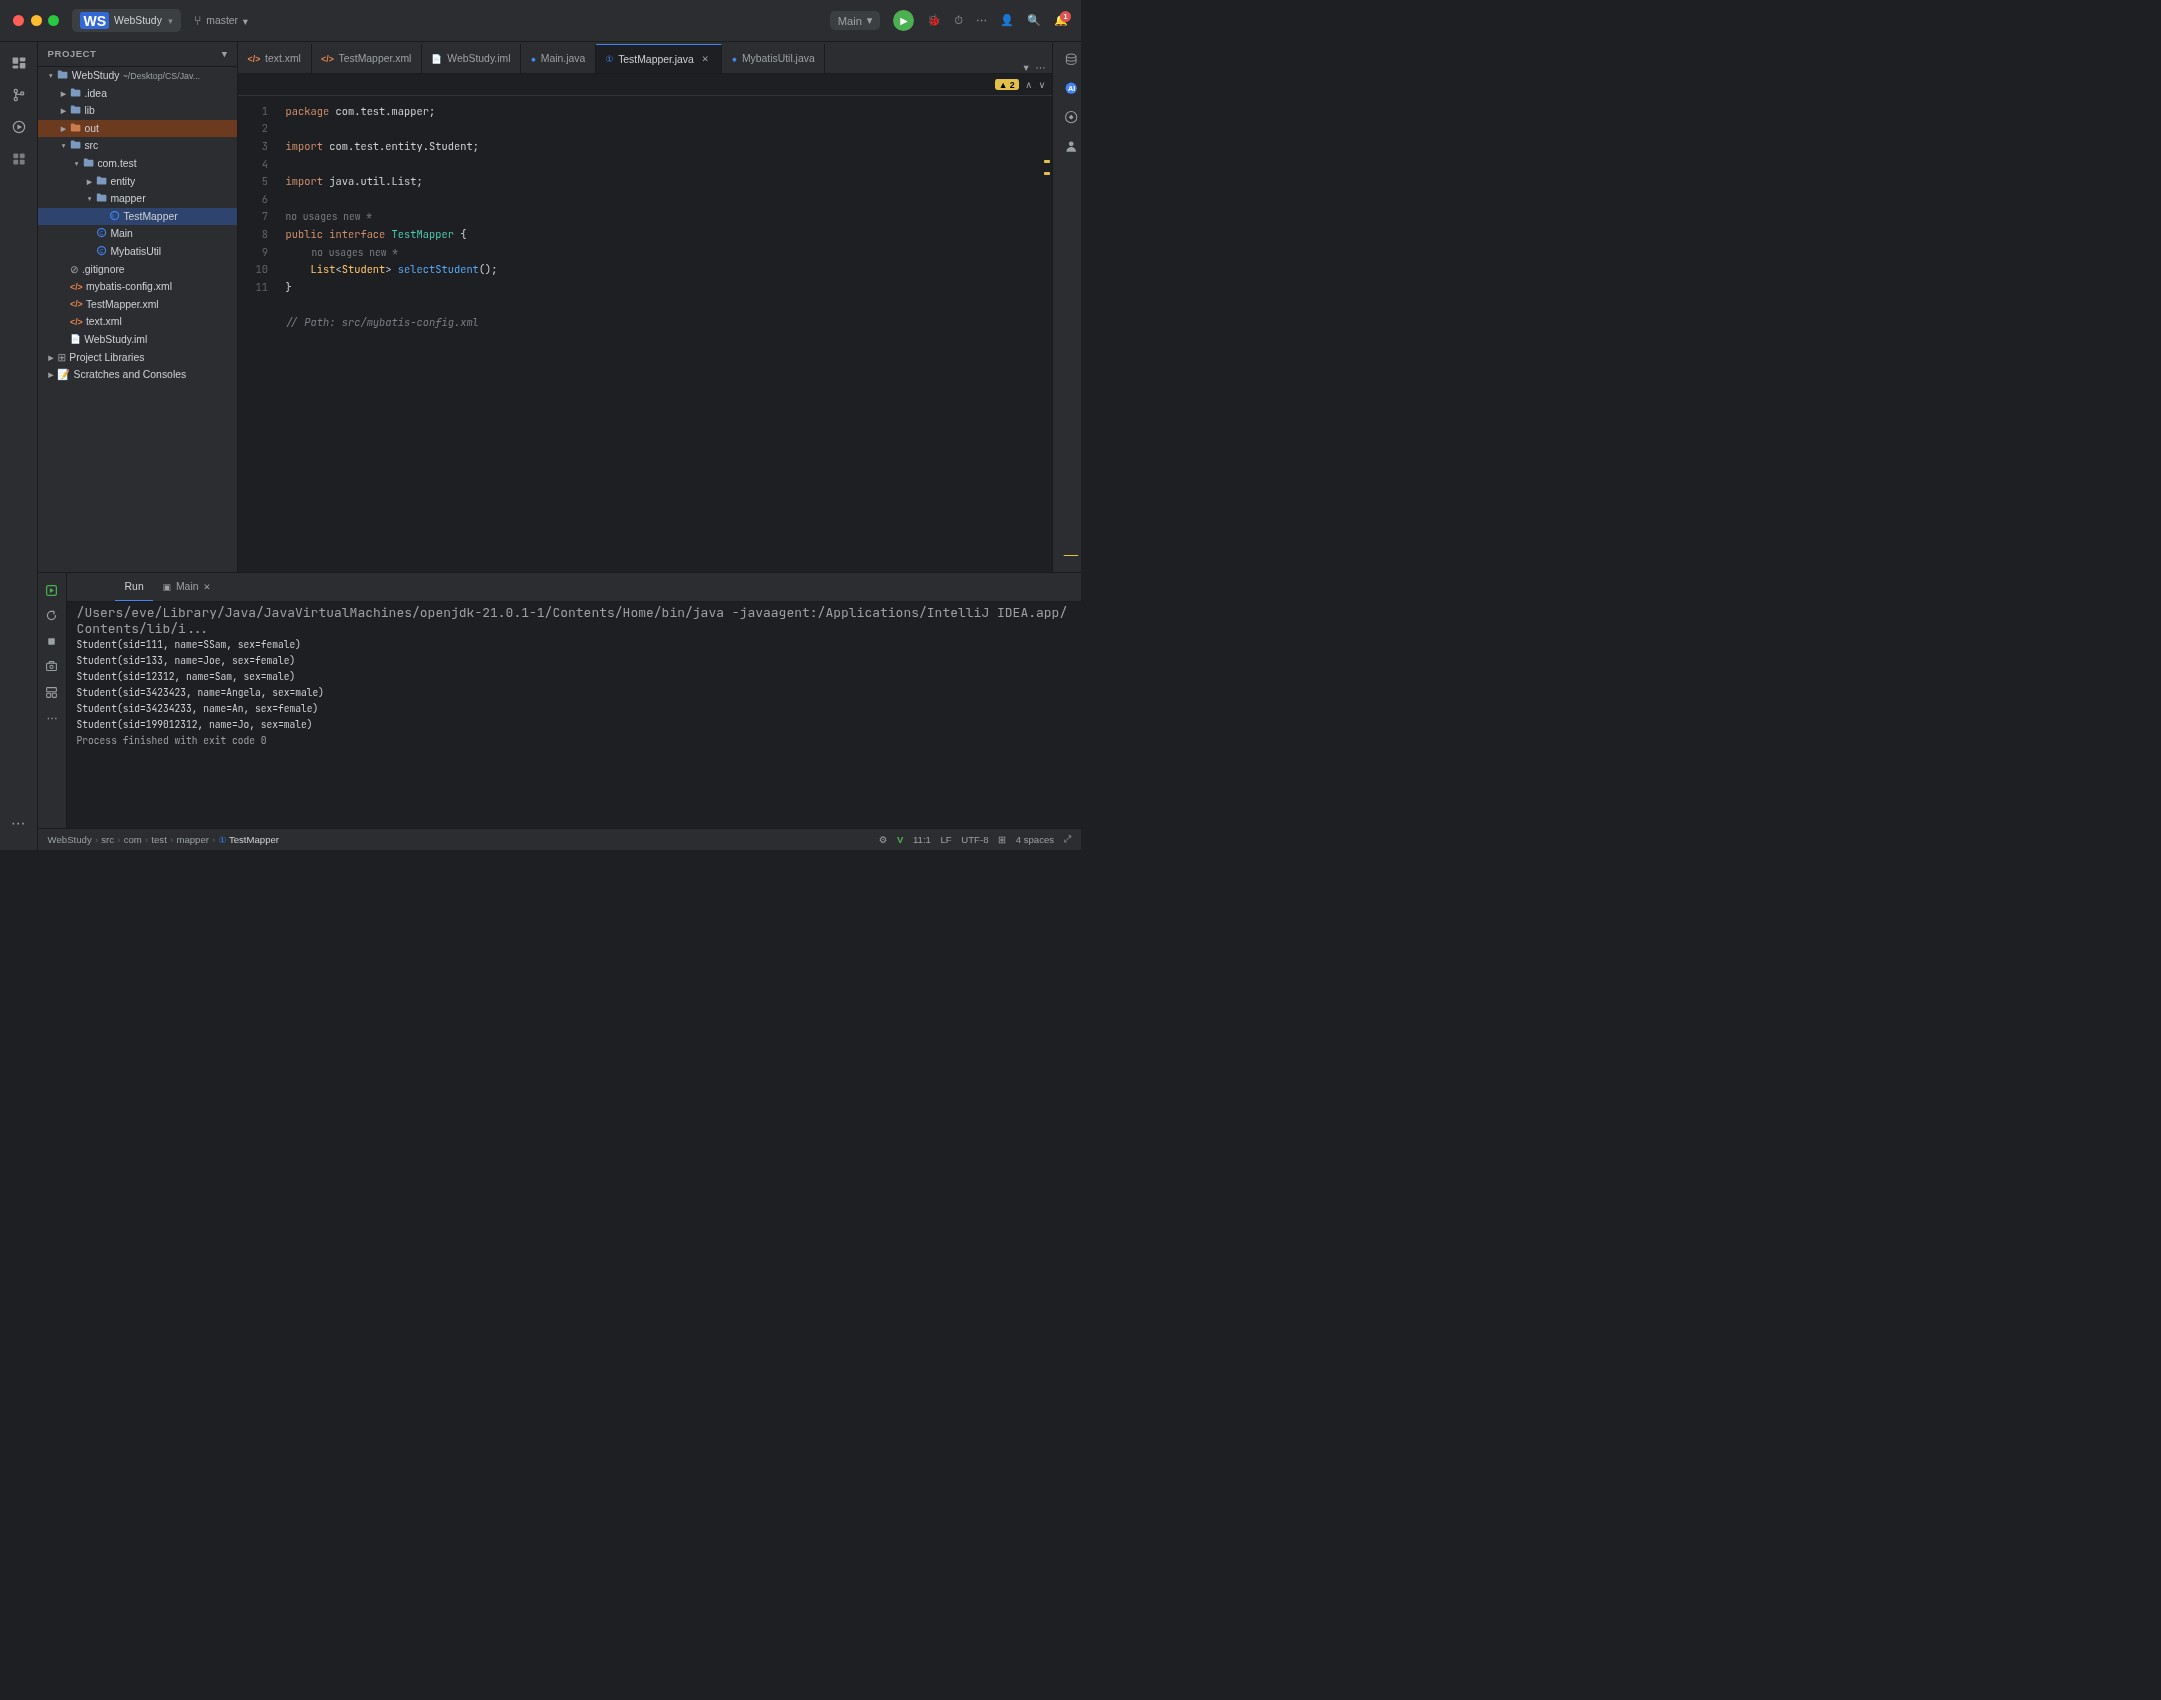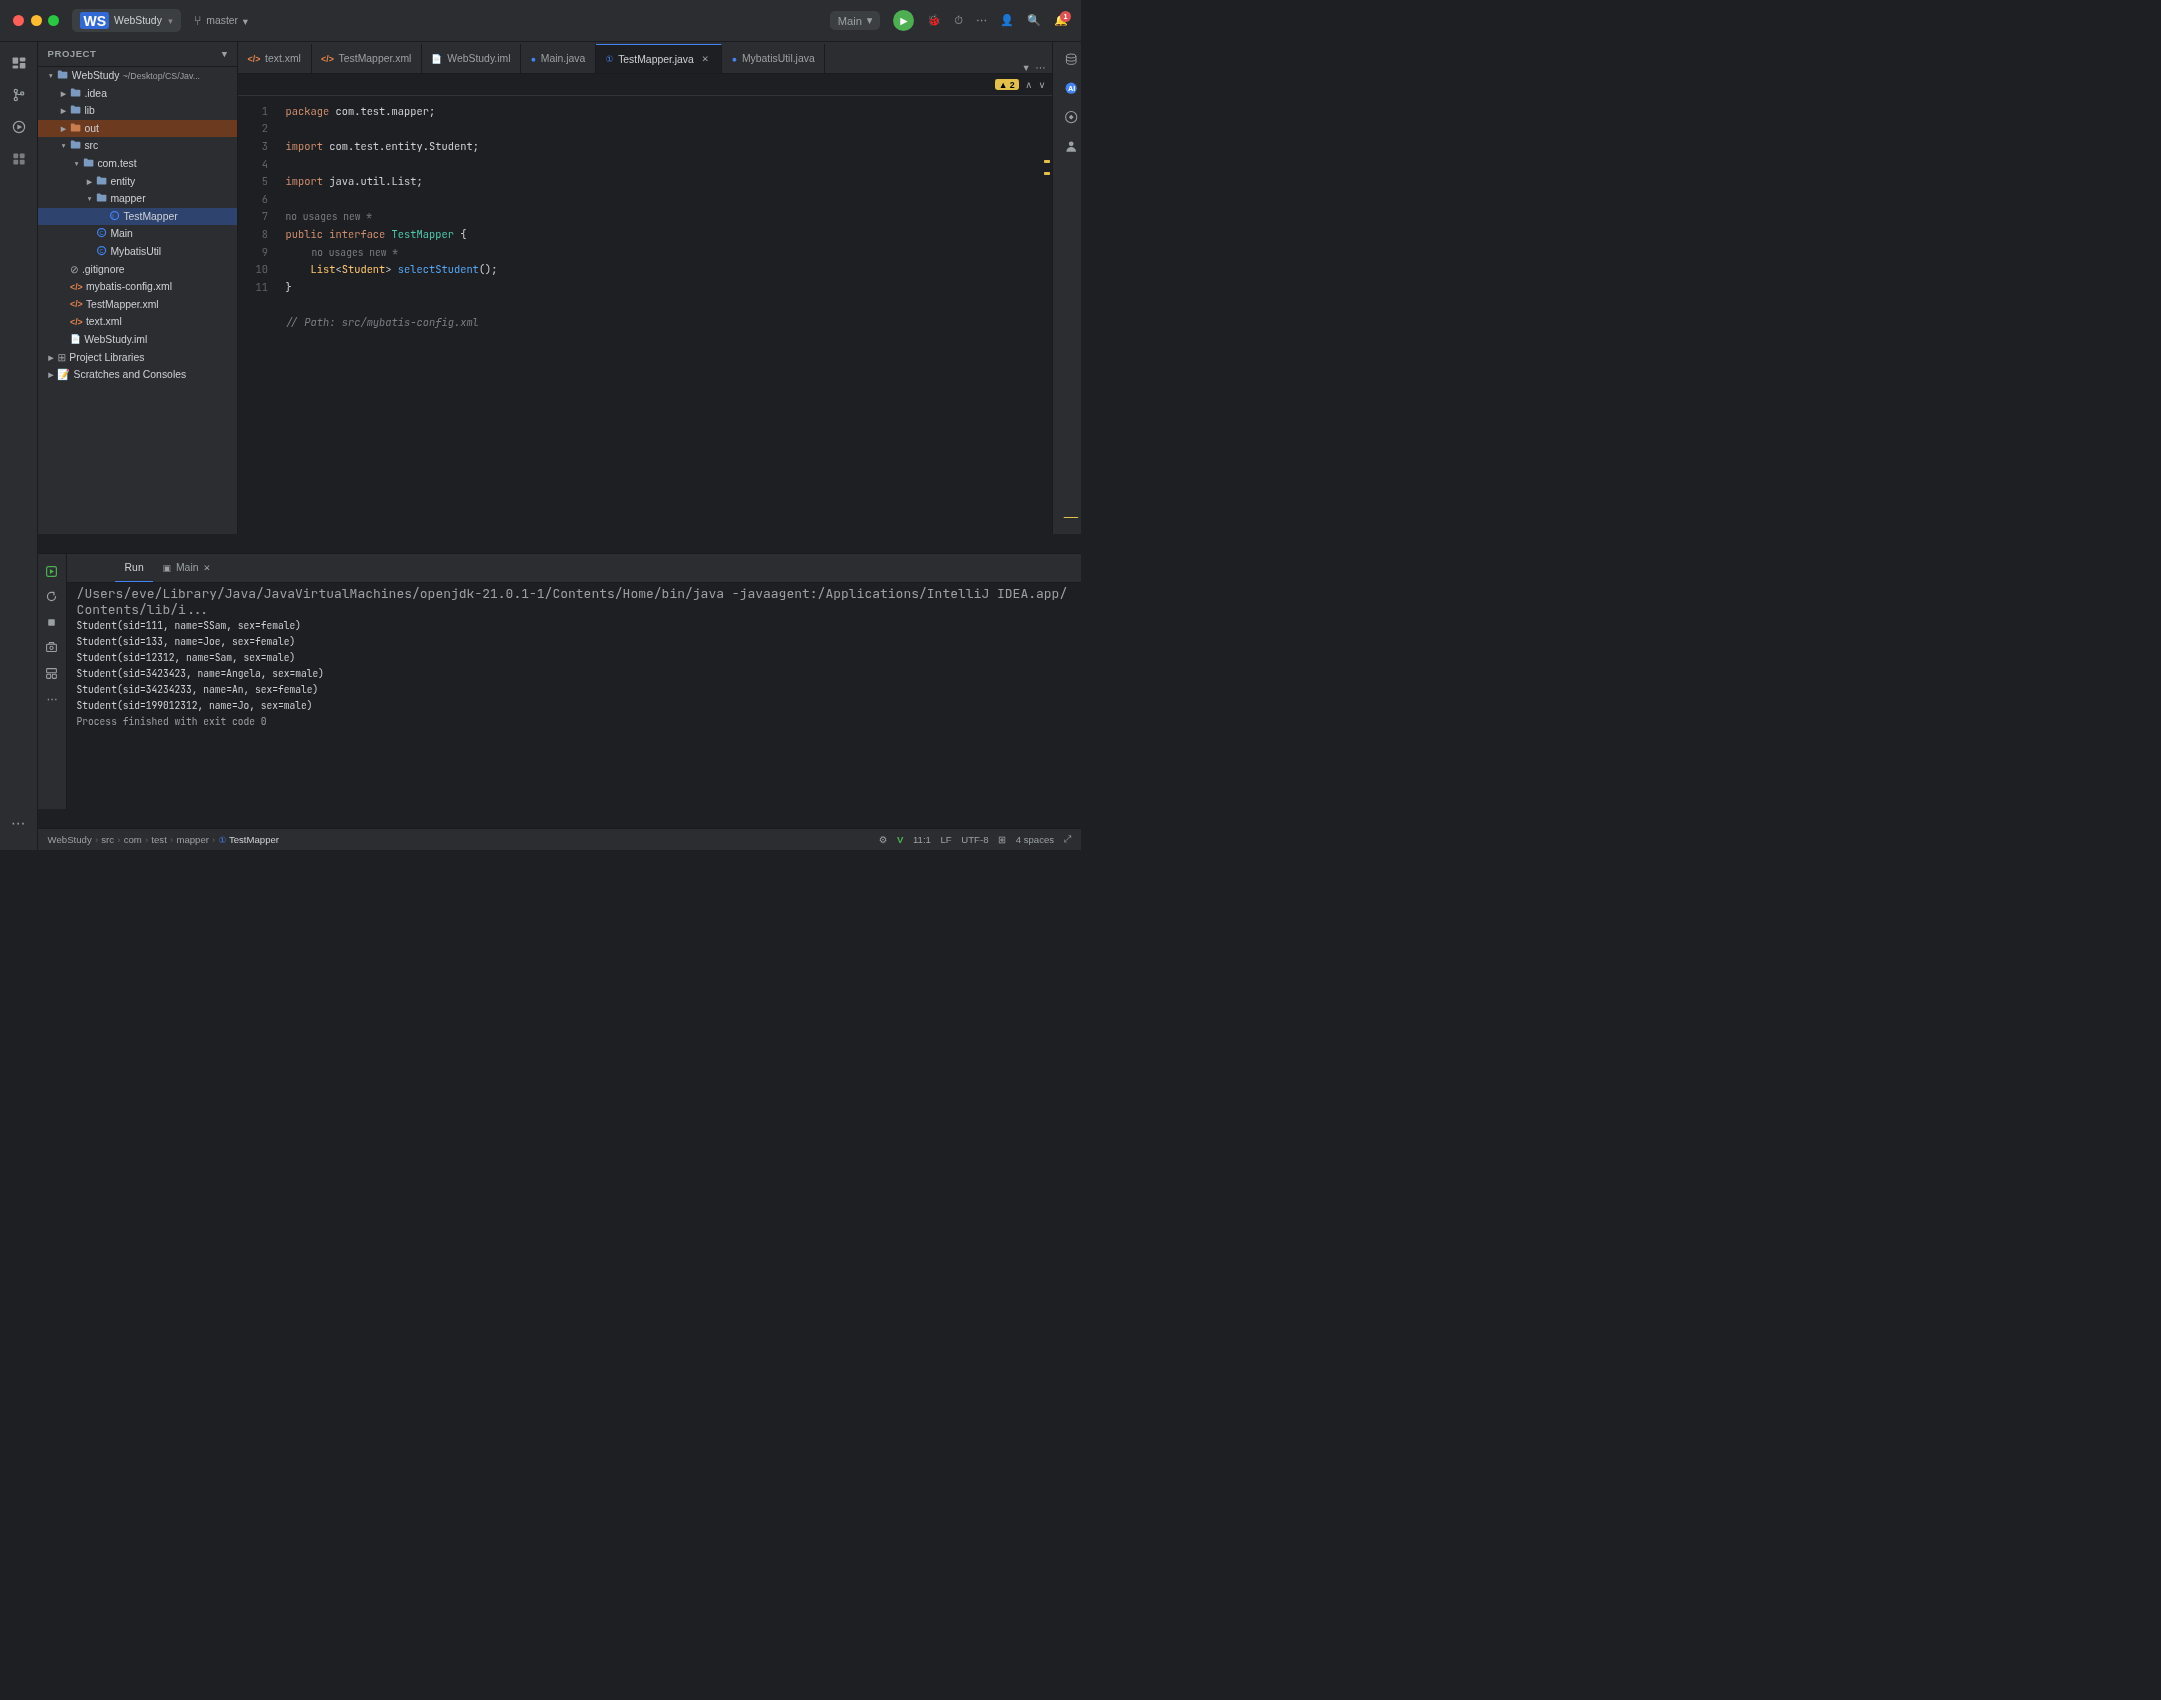--- a/index.html
+++ b/index.html
@@ -503,21 +503,21 @@
         <rect x="11" y="11" width="6" height="6" rx="1" opacity="0.7"></rect>
       </svg>
     </div>
     <div class="activity-bar-bottom">
       <div class="activity-icon">
         <span style="font-size:14.4px;letter-spacing:0.8px;">⋯</span>
       </div>
     </div>
   </div>
 
-  <div style="display:flex;flex-direction:column;flex:1;overflow:hidden;gap:19px;">
+  <div style="display:flex;flex-direction:column;flex:1;overflow:hidden;">
 
     <div style="display:flex;flex:1;overflow:hidden;">
 
       <div class="sidebar">
         <div class="sidebar-header">
           <span>Project</span>
           <span>▾</span>
         </div>
         <div class="sidebar-content">
 

